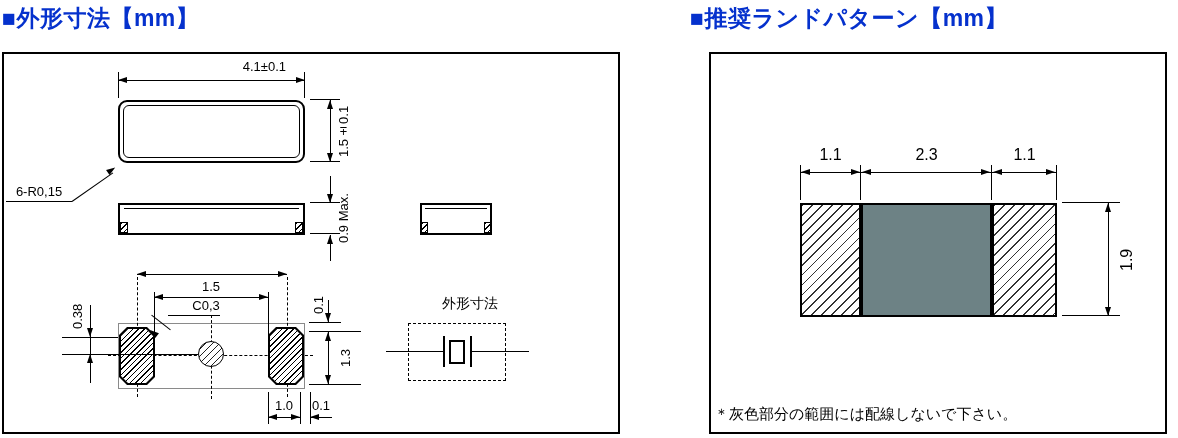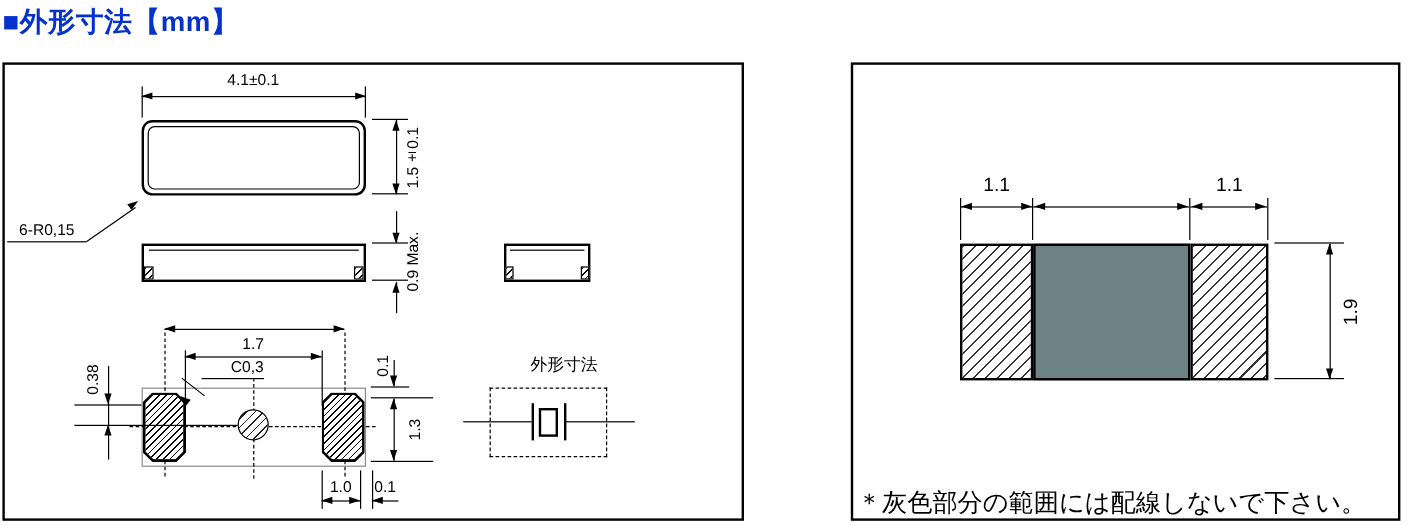--- a/index.html
+++ b/index.html
@@ -20,41 +20,42 @@
   .ar-r { border-top:3.5px solid transparent; border-bottom:3.5px solid transparent; border-left:9px solid #000; }
   .ar-u { border-left:3.5px solid transparent; border-right:3.5px solid transparent; border-bottom:9px solid #000; }
   .ar-d { border-left:3.5px solid transparent; border-right:3.5px solid transparent; border-top:9px solid #000; }
   .hatch-s { background-image:repeating-linear-gradient(135deg,#000 0,#000 1px,transparent 1px,transparent 4px); background-color:#fff; }
   .hatch-m { background-image:repeating-linear-gradient(135deg,#222 0,#222 1px,transparent 1px,transparent 5px); background-color:#fff; }
   .hatch-l { background-image:repeating-linear-gradient(135deg,#333 0,#333 1.2px,transparent 1.2px,transparent 7px); background-color:#fff; }
   .cham { position:absolute; background:#000;
     clip-path:polygon(8px 0,calc(100% - 8px) 0,100% 8px,100% calc(100% - 8px),calc(100% - 8px) 100%,8px 100%,0 calc(100% - 8px),0 8px); }
   .cham-in { position:absolute; inset:2px;
     clip-path:polygon(7px 0,calc(100% - 7px) 0,100% 7px,100% calc(100% - 7px),calc(100% - 7px) 100%,7px 100%,0 calc(100% - 7px),0 7px); }
-  .note { position:absolute; font-size:21px; white-space:nowrap; }
+  .note { position:absolute; font-size:15px; white-space:nowrap; }
 </style>
 </head>
 <body>
 
 <div id="stage">
 
   <div class="title" style="left:2px; top:3px;">■外形寸法【mm】</div>
+  <div class="title" style="left:690px; top:3px;">■推奨ランドパターン【mm】</div>
 
   <div class="panel" style="left:2px; top:52px; width:618px; height:382px;"></div>
   <div class="panel" style="left:709px; top:52px; width:458px; height:382px;"></div>
 
   <div class="abs" style="left:118px; top:100px; width:187px; height:63px; border:2px solid #000; border-radius:9px; background:#fff;"></div>
   <div class="abs" style="left:123px; top:105px; width:177px; height:53px; border:1px solid #000; border-radius:6px;"></div>
 
   <div class="vl thin" style="left:118px; top:72px; height:26px;"></div>
   <div class="vl thin" style="left:304px; top:72px; height:26px;"></div>
   <div class="hl thin" style="left:118px; top:80px; width:187px;"></div>
   <div class="ar ar-l" style="left:118px; top:77px;"></div>
   <div class="ar ar-r" style="left:296px; top:77px;"></div>
-  <div class="dtext" style="left:136px; top:59px; width:150px;">4.1±0.1</div>
+  <div class="dtext" style="left:136px; top:59px; width:150px;text-align:right;">4.1±0.1</div>
 
   <div class="hl thin" style="left:310px; top:99px; width:30px;"></div>
   <div class="hl thin" style="left:310px; top:161px; width:30px;"></div>
   <div class="vl thin" style="left:330px; top:100px; height:62px;"></div>
   <div class="ar ar-u" style="left:326.5px; top:100px;"></div>
   <div class="ar ar-d" style="left:326.5px; top:153px;"></div>
   <div class="vtext" style="left:336px; top:96px; height:70px;">1.5±0.1</div>
 
   <div class="dtext" style="left:6px; top:184px; width:66px;">6-R0,15</div>
   <div class="hl thin" style="left:6px; top:201px; width:66px;"></div>
@@ -104,21 +105,21 @@
 
   <div class="hl thin" style="left:137px; top:274px; width:150px;"></div>
   <div class="ar ar-l" style="left:137px; top:271px;"></div>
   <div class="ar ar-r" style="left:278px; top:271px;"></div>
 
   <div class="vl thin" style="left:154px; top:292px; height:46px;"></div>
   <div class="vl thin" style="left:268px; top:292px; height:46px;"></div>
   <div class="hl thin" style="left:154px; top:297px; width:114px;"></div>
   <div class="ar ar-l" style="left:154px; top:294px;"></div>
   <div class="ar ar-r" style="left:259px; top:294px;"></div>
-  <div class="dtext" style="left:154px; top:279px; width:114px;">1.7</div>
+  <div class="dtext" style="left:154px; top:279px; width:114px;">1.5</div>
 
   <div class="dtext" style="left:176px; top:298px; width:60px;">C0,3</div>
   <div class="hl thin" style="left:168px; top:315px; width:52px;"></div>
   <div class="hl thin" style="left:149px; top:322px; width:24px; transform-origin:center; transform:rotate(38deg);"></div>
   <div class="ar ar-l" style="left:150px; top:327px; transform-origin:left center; transform:rotate(38deg);"></div>
 
   <div class="hl thin" style="left:309px; top:322px; width:32px;"></div>
   <div class="vl thin" style="left:328px; top:300px; height:22px;"></div>
   <div class="ar ar-d" style="left:324.5px; top:313px;"></div>
   <div class="vtext" style="left:311px; top:289px; height:32px;">0.1</div>
@@ -160,20 +161,21 @@
   <div class="hl thin" style="left:800px; top:172px; width:60px;"></div>
   <div class="hl thin" style="left:861px; top:172px; width:130px;"></div>
   <div class="hl thin" style="left:992px; top:172px; width:64px;"></div>
   <div class="ar ar-l" style="left:801px; top:169px;"></div>
   <div class="ar ar-r" style="left:851px; top:169px;"></div>
   <div class="ar ar-l" style="left:862px; top:169px;"></div>
   <div class="ar ar-r" style="left:981px; top:169px;"></div>
   <div class="ar ar-l" style="left:993px; top:169px;"></div>
   <div class="ar ar-r" style="left:1046px; top:169px;"></div>
   <div class="dtext" style="left:800px; top:146px; width:61px; font-size:16px;">1.1</div>
+  <div class="dtext" style="left:861px; top:146px; width:131px; font-size:16px;">2.3</div>
   <div class="dtext" style="left:992px; top:146px; width:65px; font-size:16px;">1.1</div>
 
   <div class="hl thin" style="left:1062px; top:202px; width:58px;"></div>
   <div class="hl thin" style="left:1062px; top:315px; width:58px;"></div>
   <div class="vl thin" style="left:1108px; top:203px; height:113px;"></div>
   <div class="ar ar-u" style="left:1104.5px; top:203px;"></div>
   <div class="ar ar-d" style="left:1104.5px; top:307px;"></div>
   <div class="vtext" style="left:1118px; top:230px; height:60px; font-size:16px;">1.9</div>
 
   <div class="note" style="left:714px; top:405px;">＊灰色部分の範囲には配線しないで下さい。</div>

